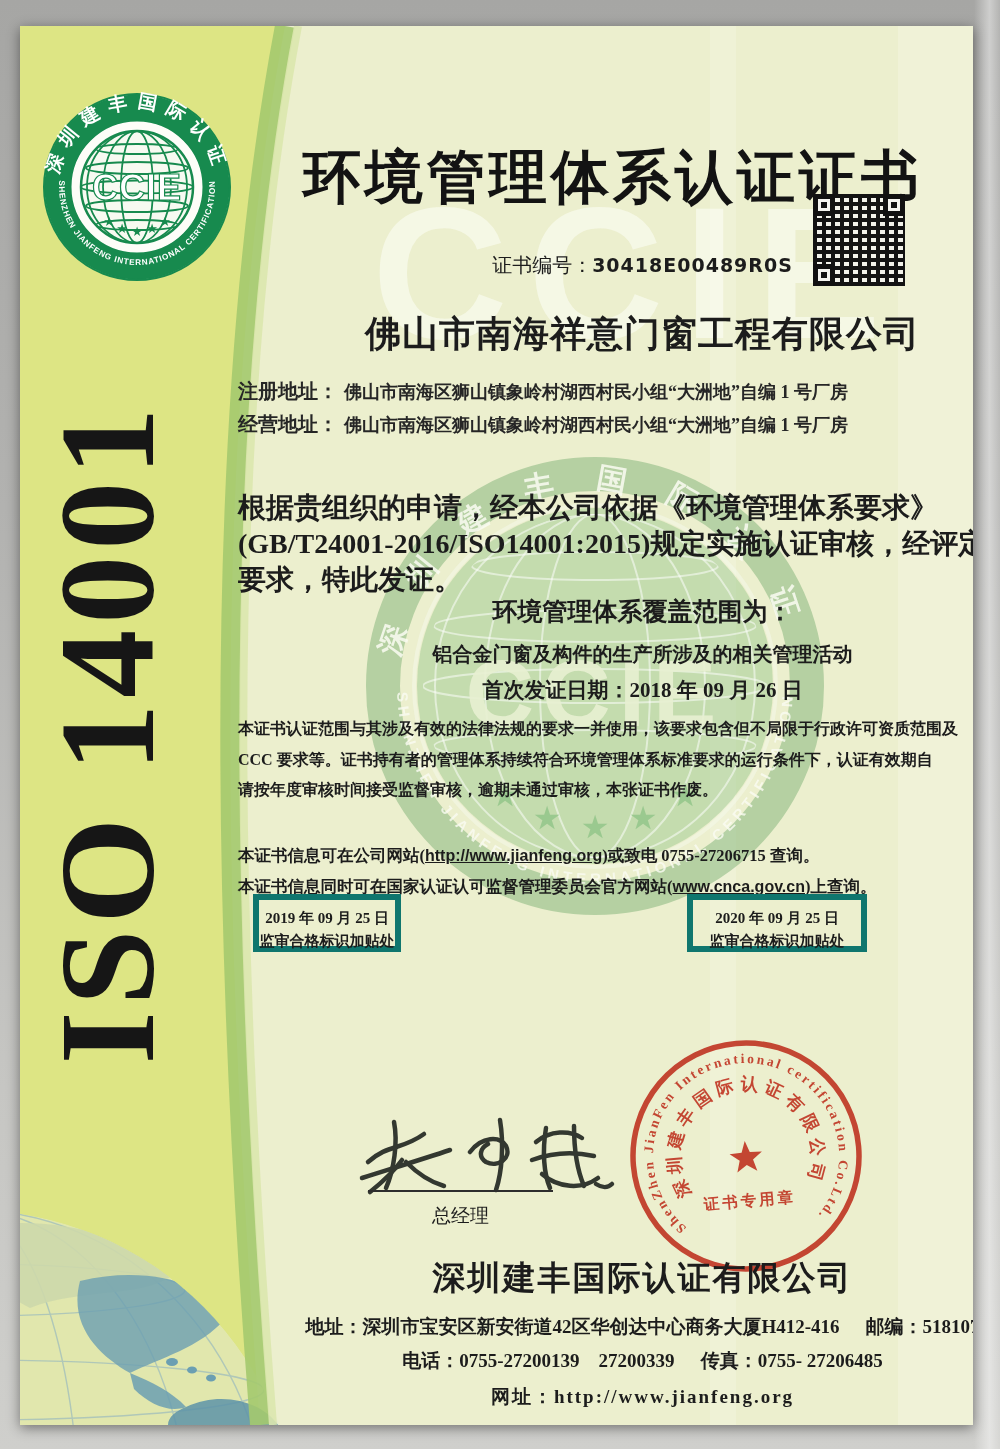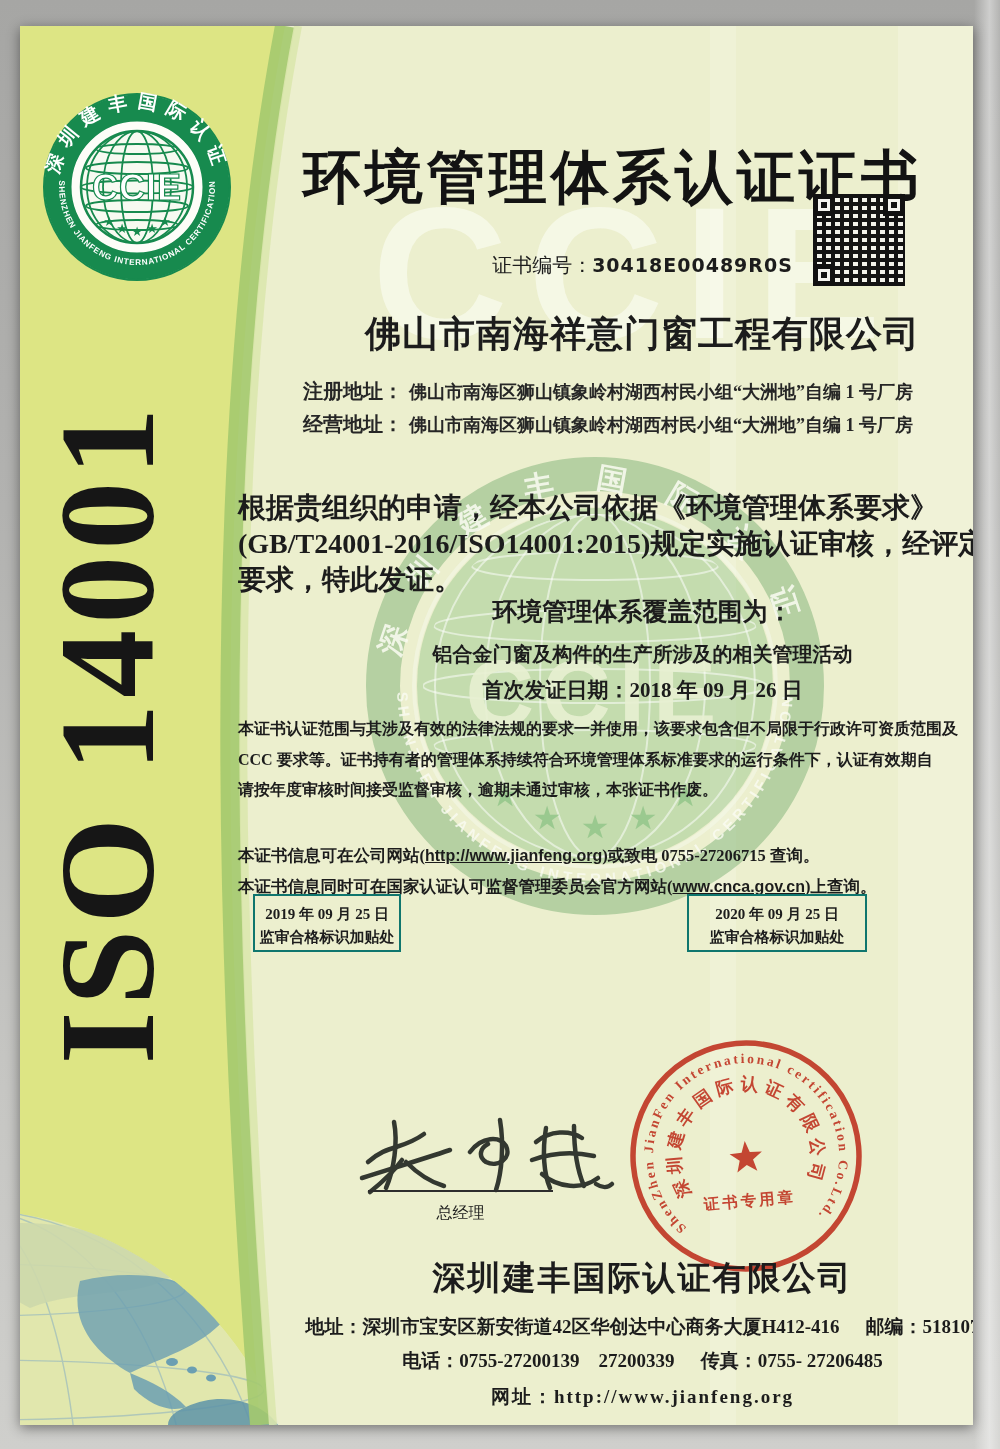--- a/index.html
+++ b/index.html
@@ -26,44 +26,44 @@
       repeating-linear-gradient(90deg,#131313 0 4px,transparent 4px 9px),
       repeating-linear-gradient(45deg,#f2f2ea 0 3px,transparent 3px 11px);}
   .qr .finder{position:absolute;width:22px;height:22px;border:5px solid #111;background:#f4f4ef;box-sizing:border-box;}
   .qr .finder::after{content:"";position:absolute;left:3px;top:3px;width:6px;height:6px;background:#111;}
   .qr .f-tl{left:0;top:0}.qr .f-tr{right:0;top:0}.qr .f-bl{left:0;bottom:0}
 
   .certno{position:absolute;left:245px;top:226px;width:755px;text-align:center;font-size:20px;white-space:nowrap;}
   .certno .num{font-family:"DejaVu Sans","Liberation Sans",sans-serif;font-weight:bold;font-size:19px;letter-spacing:1px;}
   .company{position:absolute;left:245px;top:284px;width:755px;text-align:center;
     font-size:36px;font-weight:bold;letter-spacing:1px;white-space:nowrap;}
-  .addr-line{position:absolute;left:218px;width:740px;font-size:18px;font-weight:600;white-space:nowrap;color:#262626;text-align:center;}
+  .addr-line{position:absolute;left:218px;width:740px;font-size:18px;font-weight:600;white-space:nowrap;color:#262626;}
   .addr-line .lbl{font-size:20px;font-weight:bold;margin-right:6px;}
   .postal-row{position:absolute;left:218px;top:418px;width:740px;white-space:nowrap;font-size:20px;}
   .postal-row .lbl{font-weight:bold;}
   .postal-row .credit{position:absolute;left:297px;top:0;}
   .postal-row .code{font-size:21px;letter-spacing:.5px;}
 
   .decl{position:absolute;left:218px;top:464px;width:740px;font-size:28px;font-weight:600;line-height:36px;white-space:nowrap;}
   .scope-head{position:absolute;left:245px;top:569px;width:755px;text-align:center;font-size:25px;font-weight:bold;white-space:nowrap;}
   .scope-text{position:absolute;left:245px;top:615px;width:755px;text-align:center;font-size:20px;font-weight:600;white-space:nowrap;}
   .first-issue{position:absolute;left:245px;top:650px;width:755px;text-align:center;font-size:21px;font-weight:bold;white-space:nowrap;}
 
   .fine{position:absolute;left:218px;top:688px;width:740px;font-size:16px;font-weight:600;line-height:30.5px;white-space:nowrap;}
   .query{position:absolute;left:218px;width:740px;font-size:16.5px;font-weight:600;white-space:nowrap;}
   .query .url{font-family:"Liberation Sans","DejaVu Sans",sans-serif;font-weight:bold;text-decoration:underline;font-size:16px;}
 
-  .audit-box{position:absolute;border:2px solid #0f766e;text-align:center;font-weight:bold;
+  .audit-box{position:absolute;border:6px solid #0f766e;text-align:center;font-weight:bold;
     padding-top:7px;box-sizing:border-box;line-height:23px;font-size:15px;white-space:nowrap;}
   .b1{left:233px;top:868px;width:148px;height:58px;}
   .b2{left:667px;top:868px;width:180px;height:58px;}
 
   .sig-svg{position:absolute;left:330px;top:1076px;width:270px;height:95px;}
   .sig-line{position:absolute;left:348px;top:1164px;width:185px;height:2px;background:#2d2d2d;}
-  .sig-title{position:absolute;left:348px;top:1177px;width:185px;text-align:center;font-size:16px;}
+  .sig-title{position:absolute;left:348px;top:1177px;width:185px;text-align:center;font-size:19px;}
   .seal-svg{position:absolute;left:606px;top:1010px;width:240px;height:240px;mix-blend-mode:multiply;opacity:.92;}
 
   .issuer-name{position:absolute;left:245px;top:1230px;width:755px;text-align:center;
     font-family:"Liberation Sans","DejaVu Sans",sans-serif;font-weight:bold;font-size:33px;letter-spacing:2px;white-space:nowrap;}
   .issuer-line{position:absolute;left:245px;width:755px;text-align:center;font-size:19px;font-weight:bold;white-space:nowrap;}
   .issuer-line .gap{display:inline-block;width:26px;}
 </style>
 </head>
 <body>
 

